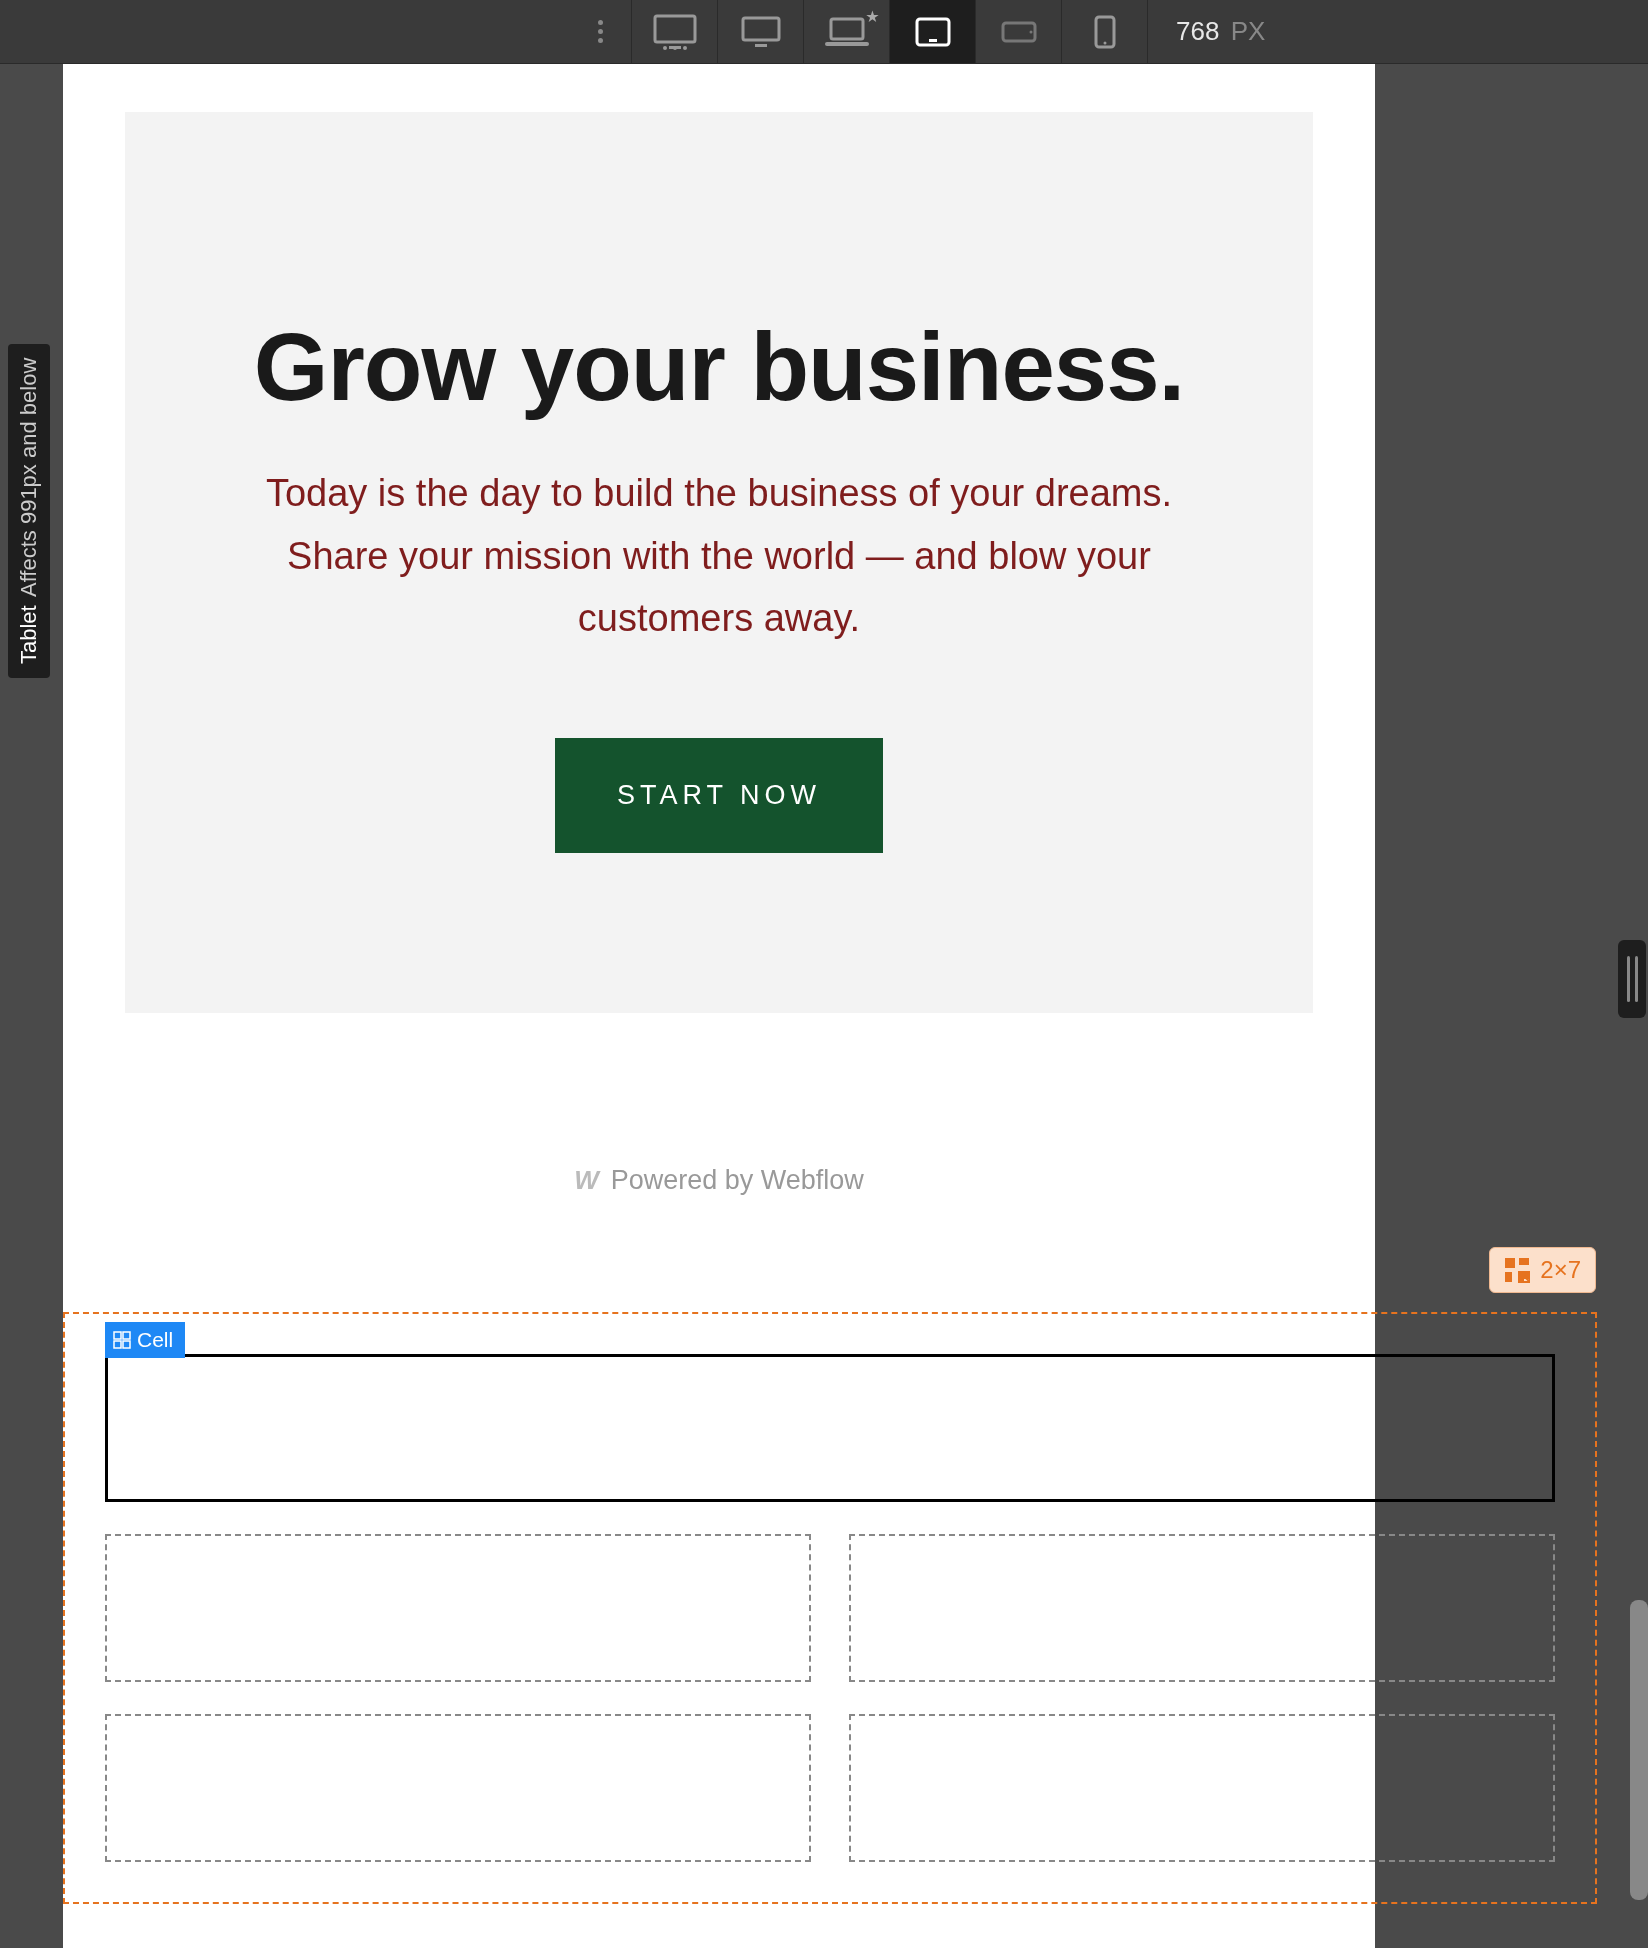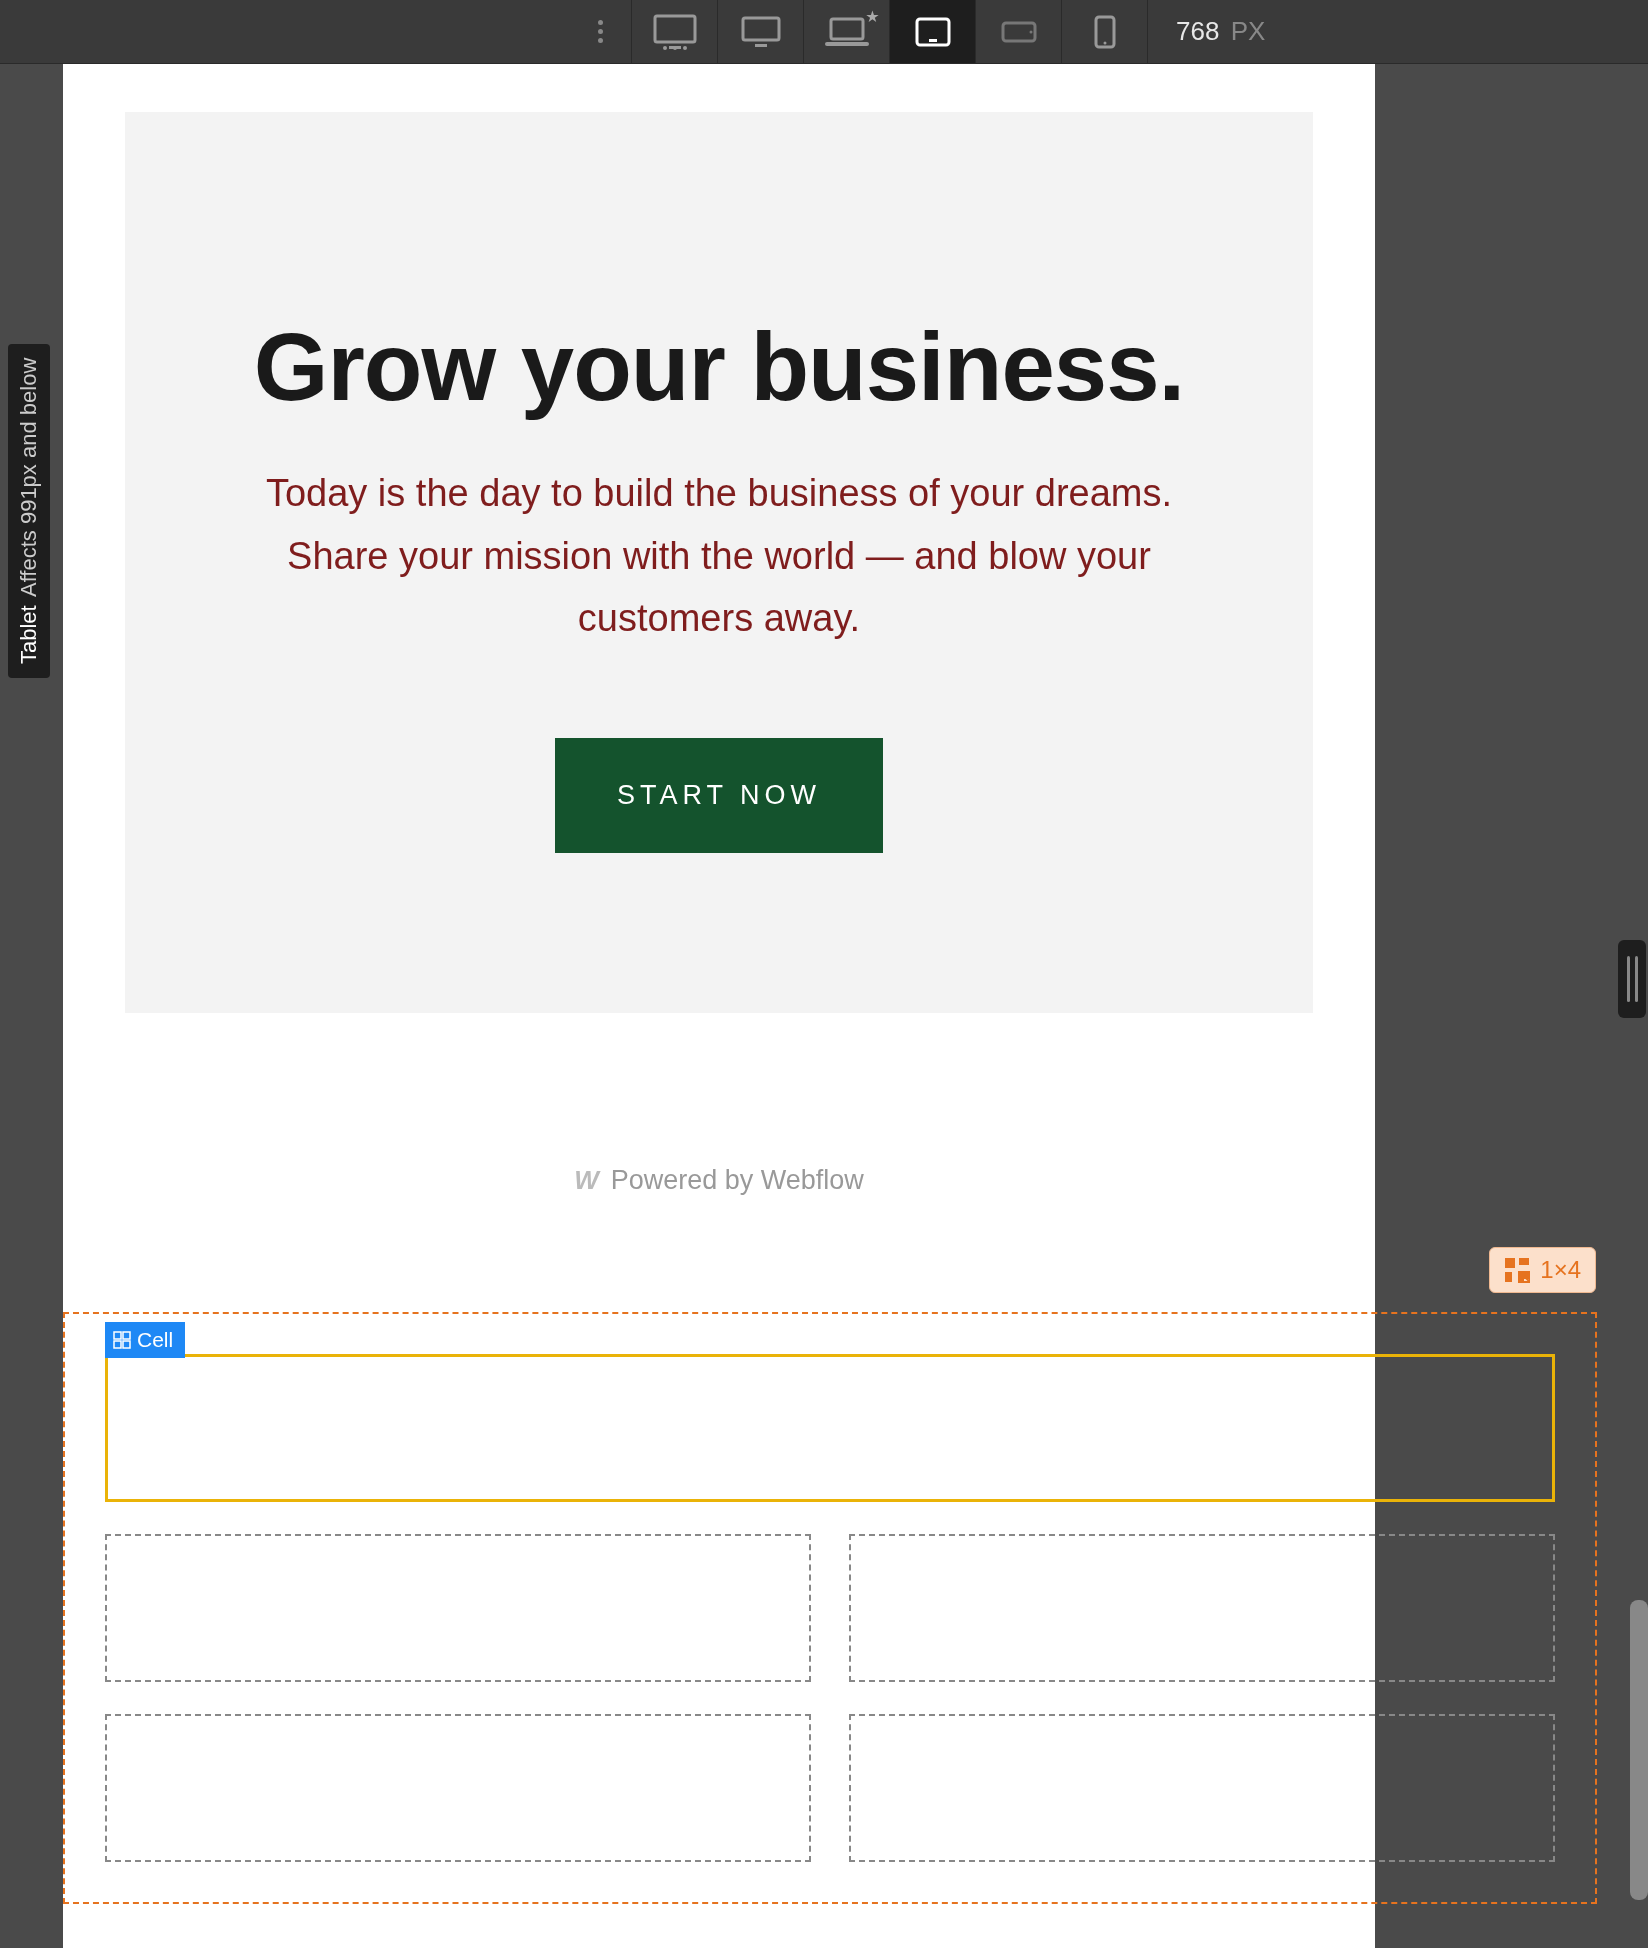--- a/index.html
+++ b/index.html
@@ -170,21 +170,21 @@
       display: grid;
       grid-template-columns: 1fr 1fr;
       gap: 32px 38px;
     }
     .cell {
       border: 2px dashed #888;
       height: 148px;
     }
     .cell.selected {
       grid-column: 1 / 3;
-      border: 3px solid #eab308;
+      border: 3px solid #000000;
       position: relative;
     }
     .cell-label {
       position: absolute;
       left: -3px;
       top: -35px;
       background: #1e88f5;
       color: #fff;
       font-size: 21px;
       padding: 6px 12px 6px 8px;
@@ -310,21 +310,21 @@
 <div class="grid-badge">
   <span class="grid-badge-icon">
     <svg width="26" height="26" viewBox="0 0 26 26">
       <rect x="1" y="1" width="10" height="10" fill="#e6731f"></rect>
       <rect x="15" y="1" width="10" height="7" fill="#e6731f"></rect>
       <rect x="1" y="15" width="7" height="10" fill="#e6731f"></rect>
       <path d="M14 14 L26 14 L26 22 L20 22 L20 26 L14 26 Z" fill="#e6731f"></path>
       <path d="M20 19 L26 25 M26 19 L26 25 L20 25" stroke="#e6731f" stroke-width="2" fill="none"></path>
     </svg>
   </span>
-  <span>1×4</span>
+  <span>2×7</span>
 </div>
 
 <div class="grid-outline">
   <div class="cell selected">
     <div class="cell-label">
       <svg width="18" height="18" viewBox="0 0 18 18">
         <rect x="1" y="1" width="7" height="7" fill="none" stroke="#fff" stroke-width="1.5"></rect>
         <rect x="10" y="1" width="7" height="7" fill="none" stroke="#fff" stroke-width="1.5"></rect>
         <rect x="1" y="10" width="7" height="7" fill="none" stroke="#fff" stroke-width="1.5"></rect>
         <rect x="10" y="10" width="7" height="7" fill="none" stroke="#fff" stroke-width="1.5"></rect>

